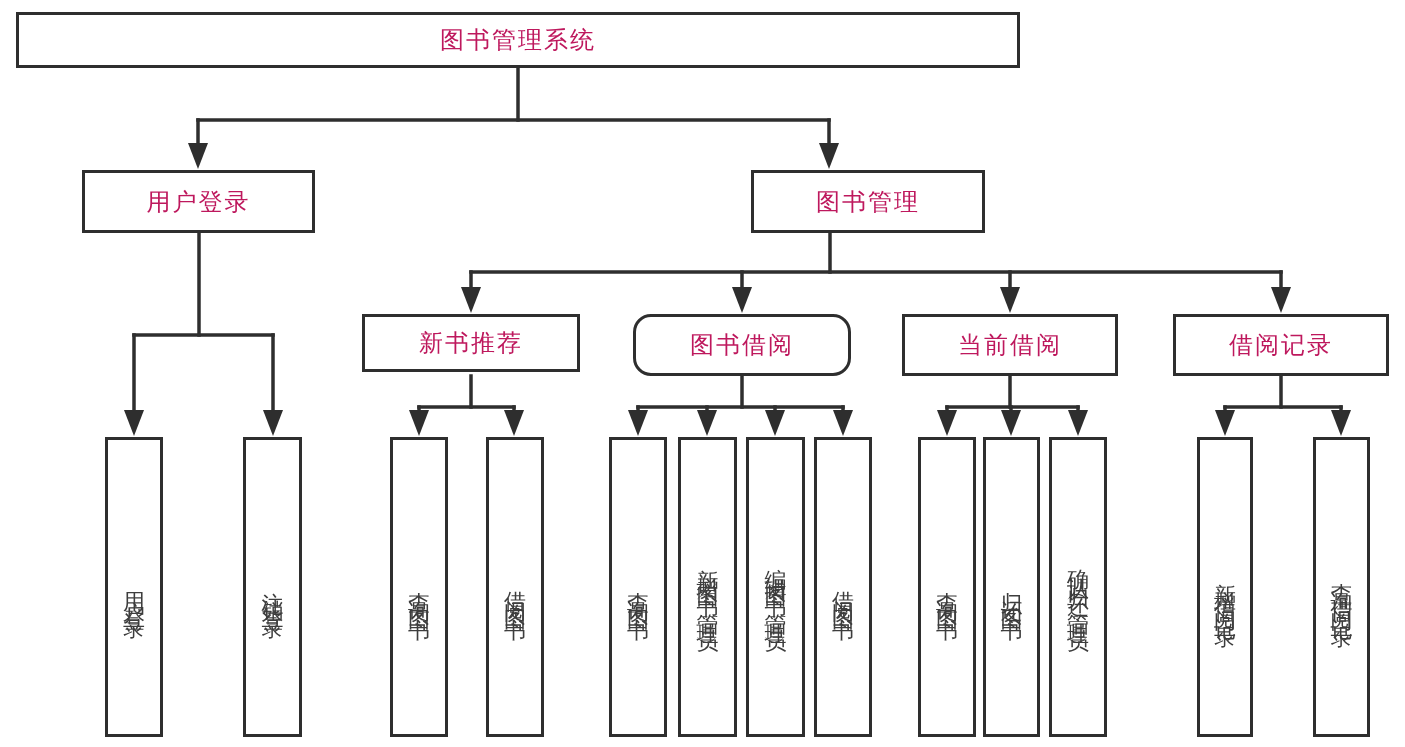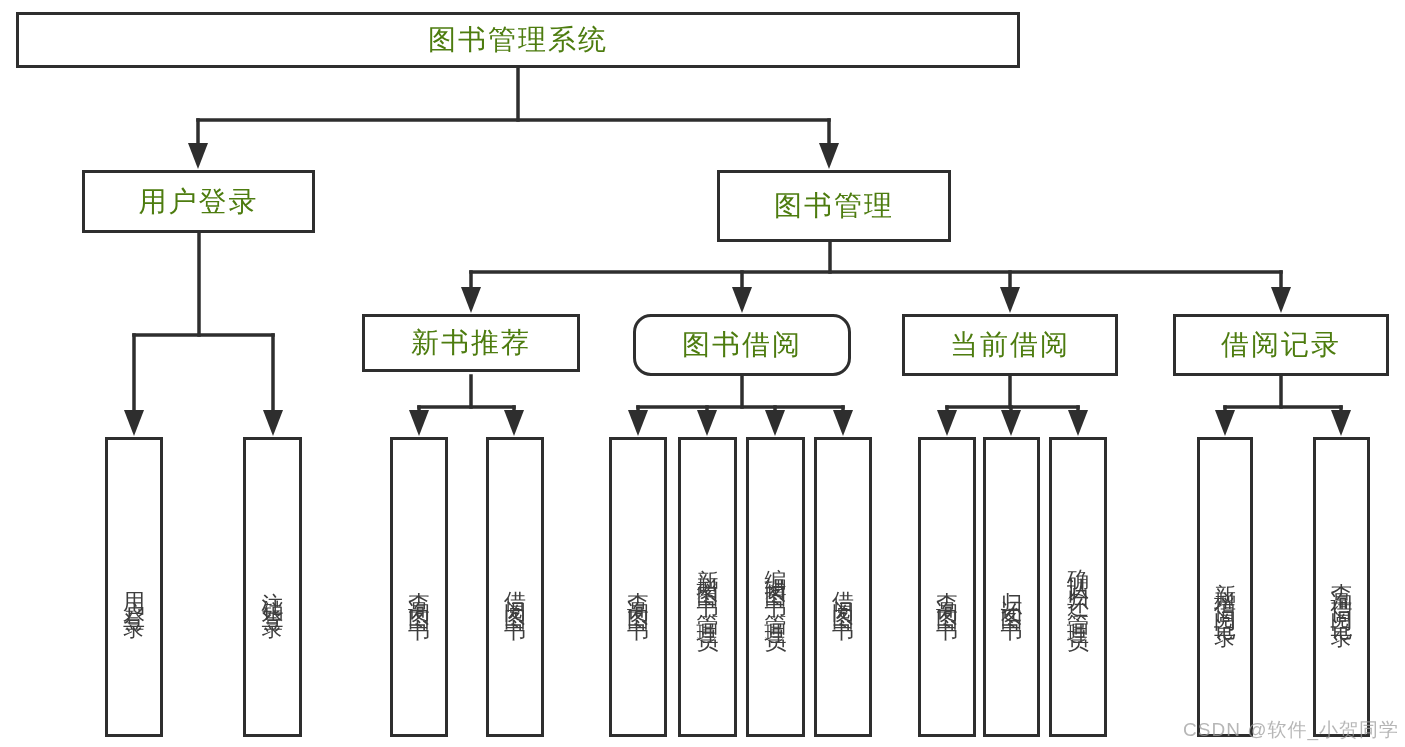--- a/index.html
+++ b/index.html
@@ -15,24 +15,24 @@
     position:absolute;
     box-sizing:border-box;
     border:3px solid #2e2e2e;
     background:#ffffff;
     display:flex;
     align-items:center;
     justify-content:center;
     color:#3d3d3d;
   }
   .hlabel {
-    font-size:28px;
+    font-size:24px;
     letter-spacing:2px;
     white-space:nowrap;
-    color:#4d7c0f;
+    color:#be185d;
   }
   .vlabel {
     writing-mode:vertical-rl;
     font-size:22px;
     line-height:1;
     letter-spacing:9px;
     margin-bottom:-9px;
     color:#3d3d3d;
   }
   .watermark {
@@ -137,21 +137,21 @@
     </g>
   </svg>
 
   <div class="node" style="left:16px; top:12px; width:1004px; height:56px;">
     <span class="hlabel">图书管理系统</span>
   </div>
 
   <div class="node" style="left:82px; top:170px; width:233px; height:63px;">
     <span class="hlabel">用户登录</span>
   </div>
-  <div class="node" style="left:717px; top:170px; width:234px; height:72px;font-family:Liberation Mono, monospace;">
+  <div class="node" style="left:751px; top:170px; width:234px; height:63px;font-family:Liberation Mono, monospace;">
     <span class="hlabel">图书管理</span>
   </div>
 
   <div class="node" style="left:362px; top:314px; width:218px; height:58px;">
     <span class="hlabel">新书推荐</span>
   </div>
   <div class="node" style="left:633px; top:314px; width:218px; height:62px;border-radius:18px;">
     <span class="hlabel">图书借阅</span>
   </div>
   <div class="node" style="left:902px; top:314px; width:216px; height:62px;">
@@ -198,15 +198,14 @@
     <span class="vlabel">确认归还（管理员）</span>
   </div>
 
   <div class="node" style="left:1197px; top:437px; width:56px; height:300px;">
     <span class="vlabel">新增借阅记录</span>
   </div>
   <div class="node" style="left:1313px; top:437px; width:57px; height:300px;">
     <span class="vlabel">查询借阅记录</span>
   </div>
 
-  <div class="watermark">CSDN @软件_小贺同学</div>
 
 </div>
 
 </body></html>

